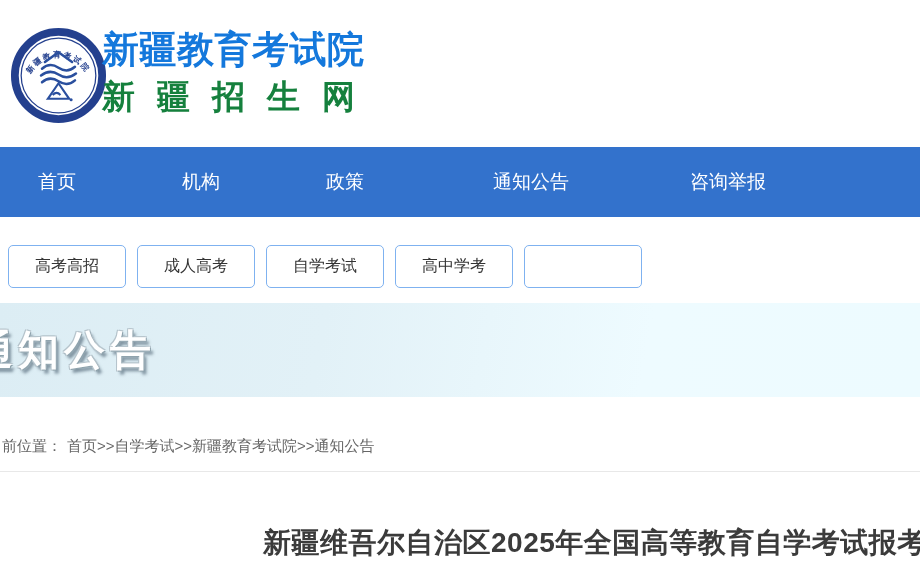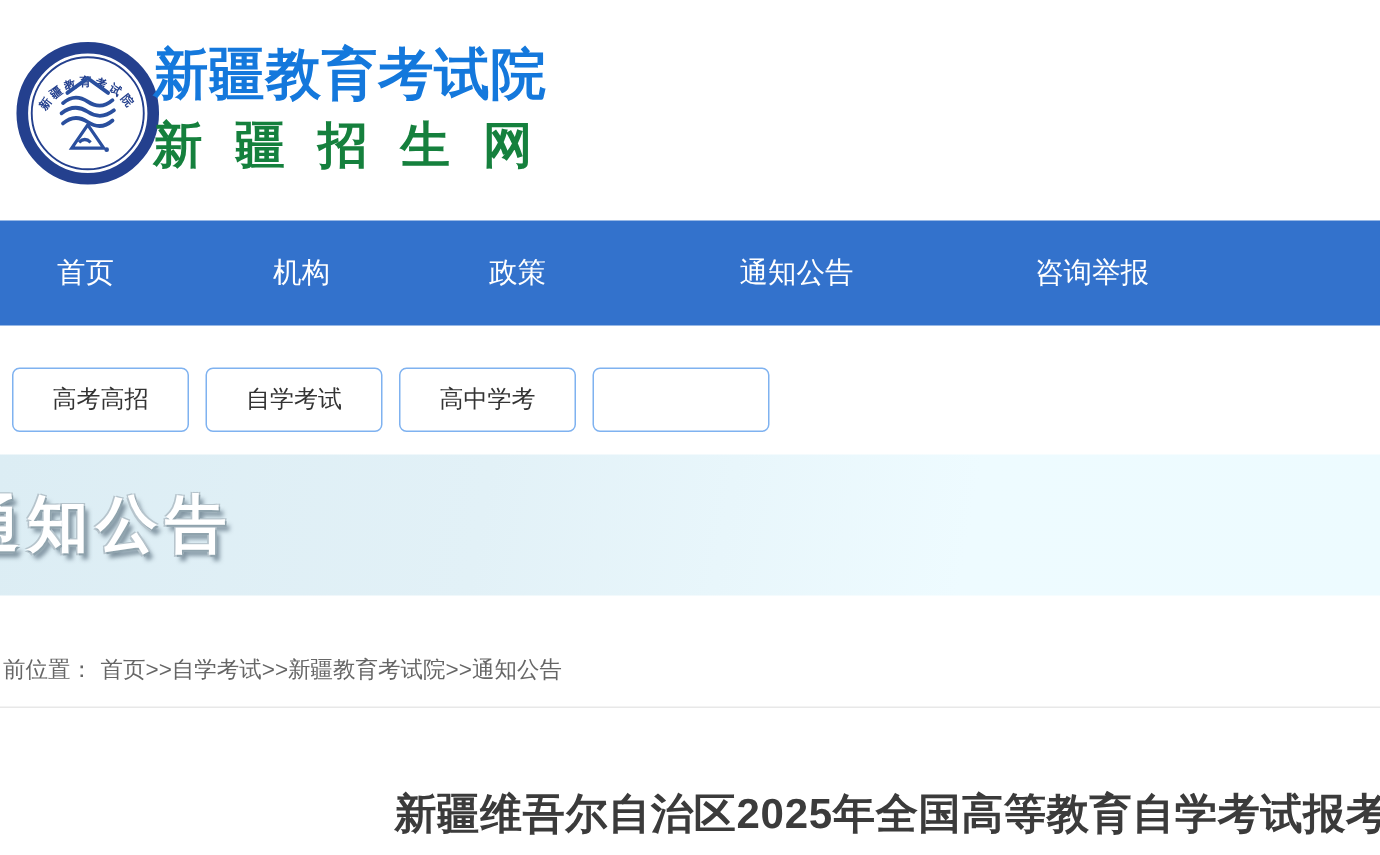--- a/index.html
+++ b/index.html
@@ -89,20 +89,21 @@
   <nav class="main-nav">
     <span class="nav-item">首页</span>
     <span class="nav-item">机构</span>
     <span class="nav-item">政策</span>
     <span class="nav-item">通知公告</span>
     <span class="nav-item">咨询举报</span>
   </nav>
 
   <div class="subnav">
     <button class="subnav-btn">高考高招</button>
+    <button class="subnav-btn">成人高考</button>
     <button class="subnav-btn">自学考试</button>
     <button class="subnav-btn">高中学考</button>
     <button class="subnav-btn"></button>
   </div>
 
   <div class="banner">
     <div class="banner-title">通知公告</div>
   </div>
 
   <div class="breadcrumb">

